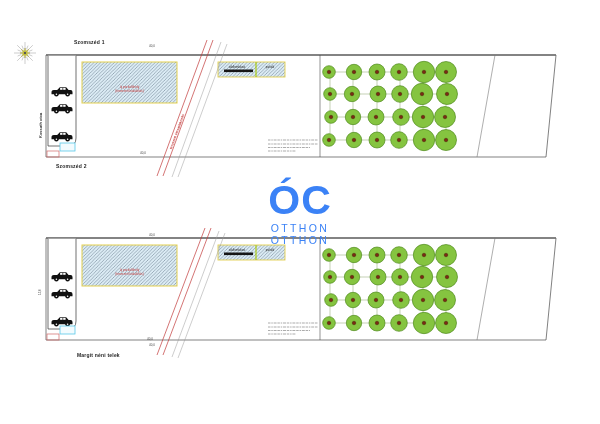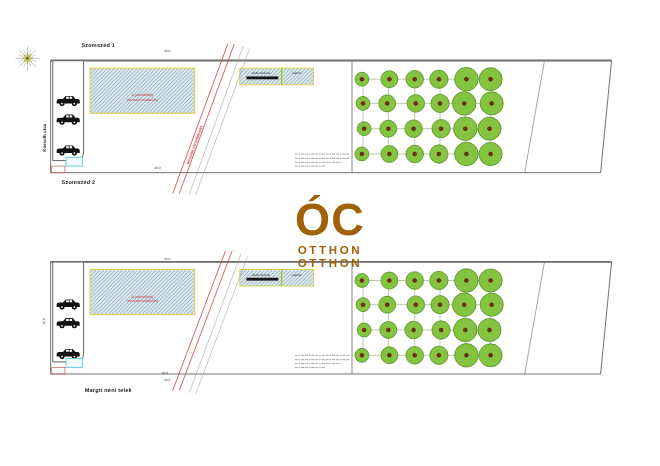--- a/index.html
+++ b/index.html
@@ -15,21 +15,21 @@
   .caption{position:absolute;font-size:5px;font-weight:bold;color:#222;letter-spacing:.2px;white-space:nowrap}
   #cap-n1{left:74px;top:39px}
   #cap-n2{left:56px;top:163px}
   #cap-site{left:77px;top:352px}
   #street{position:absolute;left:38px;top:138px;transform:rotate(-90deg);transform-origin:0 0;
           font-size:4px;font-weight:bold;color:#333;white-space:nowrap}
   #dimv{position:absolute;left:38px;top:295px;transform:rotate(-90deg);transform-origin:0 0;
         font-size:3px;color:#444;white-space:nowrap}
   #watermark{position:absolute;left:240px;top:179px;width:120px;text-align:center;z-index:5;color:#b7b7b7}
   #wm-mono{font-size:41px;font-weight:bold;line-height:1.05;letter-spacing:1px}
-  .wm-line{font-size:10.5px;font-weight:bold;letter-spacing:2.4px;line-height:1.15}
+  .wm-line{font-size:10.5px;font-weight:normal;letter-spacing:2.4px;line-height:1.15}
 </style>
 </head>
 <body>
 
 <svg id="plan-top" class="plan" width="600" height="142" viewBox="0 38 600 142">
     <defs>
       <pattern id="h0" width="3.4" height="3.4" patternUnits="userSpaceOnUse">
         <rect x="0" y="0" width="3.4" height="3.4" fill="#dcecf5"></rect>
         <path d="M0,3.4 L3.4,0" stroke="#4a5e70" stroke-width="0.45"></path>
       </pattern>
@@ -279,21 +279,21 @@
     <line x1="10.171572875253808" y1="10.17157287525381" x2="5.221825406947976" y2="5.221825406947978" stroke="#999999" stroke-width="0.5"></line>
     <line x1="11.469266270539638" y1="9.304481869954854" x2="9.938532541079278" y2="5.608963739909708" stroke="#999999" stroke-width="0.5"></line>
     <line x1="13" y1="9" x2="12.999999999999998" y2="2" stroke="#999999" stroke-width="0.5"></line>
     <line x1="14.53073372946036" y1="9.304481869954854" x2="16.06146745892072" y2="5.608963739909707" stroke="#999999" stroke-width="0.5"></line>
     <line x1="15.82842712474619" y1="10.171572875253808" x2="20.77817459305202" y2="5.221825406947976" stroke="#999999" stroke-width="0.5"></line>
     <line x1="16.695518130045144" y1="11.469266270539638" x2="20.391036260090292" y2="9.938532541079276" stroke="#999999" stroke-width="0.5"></line>
     <polygon points="18.00,13.00 14.85,13.77 16.54,16.54 13.77,14.85 13.00,18.00 12.23,14.85 9.46,16.54 11.15,13.77 8.00,13.00 11.15,12.23 9.46,9.46 12.23,11.15 13.00,8.00 13.77,11.15 16.54,9.46 14.85,12.23" fill="#d4cf3a" stroke="#8a8424" stroke-width="0.4"></polygon>
     <circle cx="13" cy="13" r="1.2" fill="#555555"></circle>
   </svg>
 
-<div id="watermark" style="color: #a16207;">
+<div id="watermark" style="color: #3b82f6;">
   <div id="wm-mono">ÓC</div>
   <div class="wm-line">OTTHON</div>
   <div class="wm-line">OTTHON</div>
 </div>
 
 <span id="cap-n1" class="caption">Szomszéd 1</span>
 <span id="cap-n2" class="caption">Szomszéd 2</span>
 <span id="cap-site" class="caption">Margit néni telek</span>
 <span id="street">Kossuth utca</span>
 <span id="dimv">15,0</span>

